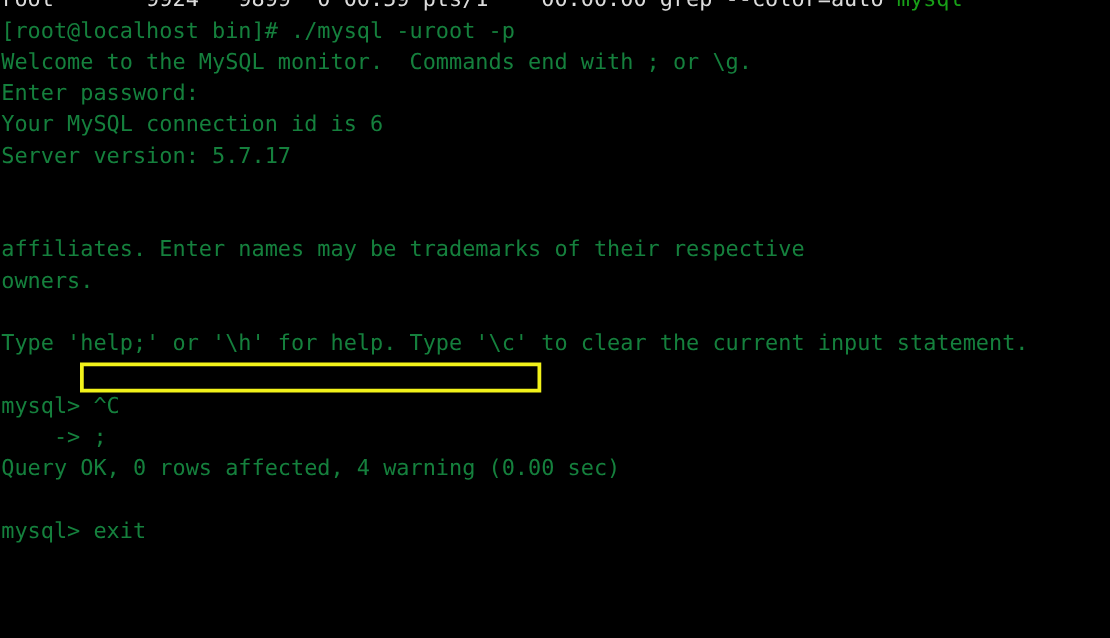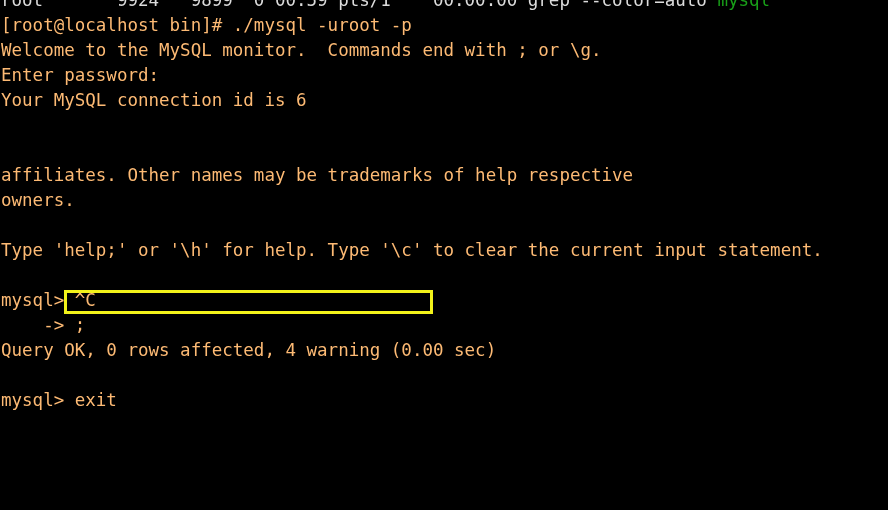--- a/index.html
+++ b/index.html
@@ -23,21 +23,21 @@
     position: absolute;
     left: 0;
     
     top: -12px;
     width: 888px;
   }
   .line {
     height: 25px;
     white-space: pre;
     padding-left: 1px;
-    color: #fdba74;
+    color: #15803d;
   }
   .line.blank {
     color: transparent;
   }
   .clipped {
     color: #dcdcdc;
   }
   .green {
     color: #18a018;
   }
@@ -57,23 +57,24 @@
 </head>
 <body>
 
 <div id="terminal">
   <div id="screen">
       <div class="line clipped"><span>root       9924   9899  0 00:59 pts/1    00:00:00 grep --color=auto </span><span class="green">mysql</span></div>
       <div class="line"><span>[root@localhost bin]# ./mysql -uroot -p</span></div>
       <div class="line"><span>Welcome to the MySQL monitor.  Commands end with ; or \g.</span></div>
       <div class="line"><span>Enter password:</span></div>
       <div class="line"><span>Your MySQL connection id is 6</span></div>
+      <div class="line"><span>Server version: 5.7.17</span></div>
       <div class="line blank"><span>&nbsp;</span></div>
       <div class="line blank"><span>&nbsp;</span></div>
-      <div class="line"><span>affiliates. Other names may be trademarks of help respective</span></div>
+      <div class="line"><span>affiliates. Enter names may be trademarks of their respective</span></div>
       <div class="line"><span>owners.</span></div>
       <div class="line blank"><span>&nbsp;</span></div>
       <div class="line"><span>Type 'help;' or '\h' for help. Type '\c' to clear the current input statement.</span></div>
       <div class="line blank"><span>&nbsp;</span></div>
       <div class="line"><span>mysql&gt; ^C</span></div>
       <div class="line"><span>    -&gt; ;</span></div>
       <div class="line"><span>Query OK, 0 rows affected, 4 warning (0.00 sec)</span></div>
       <div class="line blank"><span>&nbsp;</span></div>
       <div class="line"><span>mysql&gt; exit</span></div>
     </div>

